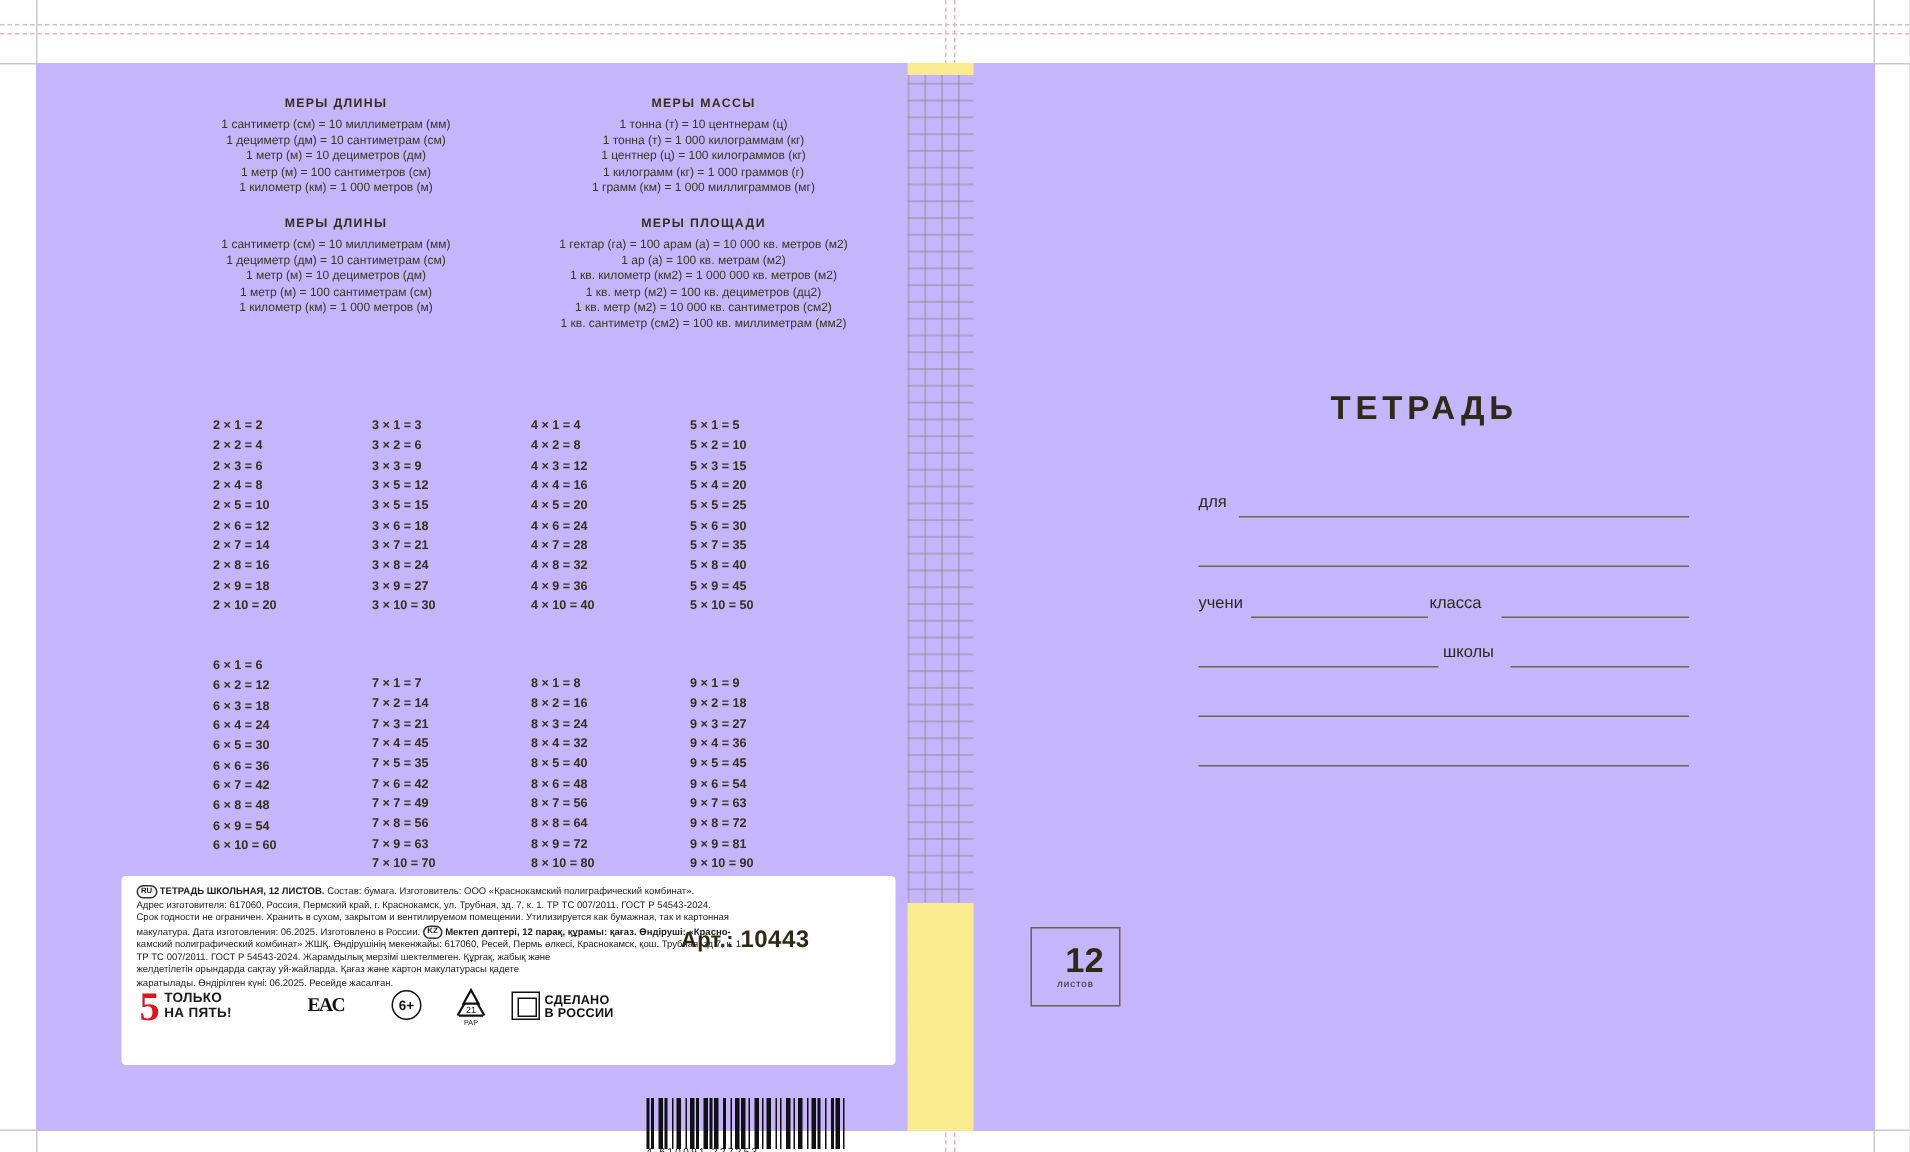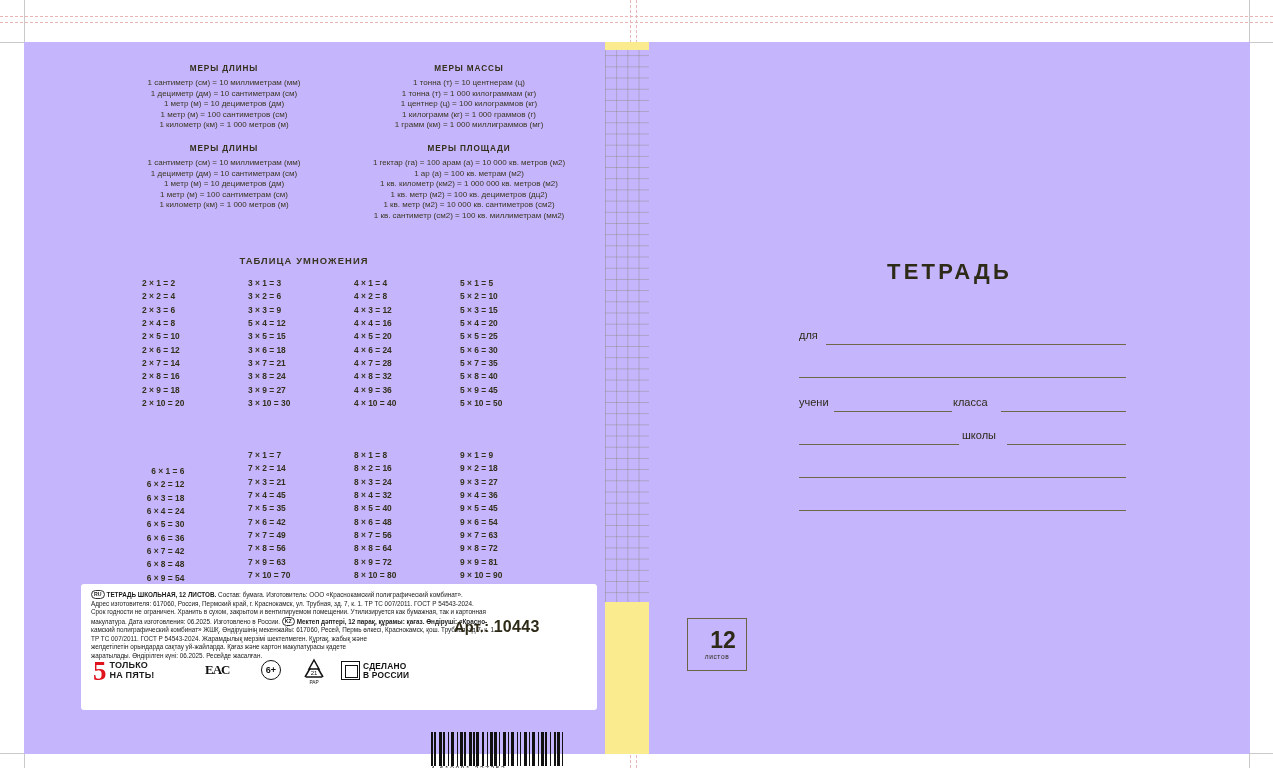--- a/index.html
+++ b/index.html
@@ -188,41 +188,40 @@
           <div class="mtitle">МЕРЫ ПЛОЩАДИ</div>
           <div class="mline">1 гектар (га) = 100 арам (а) = 10 000 кв. метров (м2)</div>
           <div class="mline">1 ар (а) = 100 кв. метрам (м2)</div>
           <div class="mline">1 кв. километр (км2) = 1 000 000 кв. метров (м2)</div>
           <div class="mline">1 кв. метр (м2) = 100 кв. дециметров (дц2)</div>
           <div class="mline">1 кв. метр (м2) = 10 000 кв. сантиметров (см2)</div>
           <div class="mline">1 кв. сантиметр (см2) = 100 кв. миллиметрам (мм2)</div>
         </div>
       </div>
 
-      <div class="mul-title">ТАБЛИЦА УМНОЖЕНИЯ</div>
       <div class="mul-grid">
 
         <div class="mul-block" style="left:0;   top:0;">
           <div class="mul-row">2 × 1 = 2</div>
           <div class="mul-row">2 × 2 = 4</div>
           <div class="mul-row">2 × 3 = 6</div>
           <div class="mul-row">2 × 4 = 8</div>
           <div class="mul-row">2 × 5 = 10</div>
           <div class="mul-row">2 × 6 = 12</div>
           <div class="mul-row">2 × 7 = 14</div>
           <div class="mul-row">2 × 8 = 16</div>
           <div class="mul-row">2 × 9 = 18</div>
           <div class="mul-row">2 × 10 = 20</div>
         </div>
 
         <div class="mul-block" style="left:106px; top:0;">
           <div class="mul-row">3 × 1 = 3</div>
           <div class="mul-row">3 × 2 = 6</div>
           <div class="mul-row">3 × 3 = 9</div>
-          <div class="mul-row">5 × 4 = 12</div>
+          <div class="mul-row">3 × 5 = 12</div>
           <div class="mul-row">3 × 5 = 15</div>
           <div class="mul-row">3 × 6 = 18</div>
           <div class="mul-row">3 × 7 = 21</div>
           <div class="mul-row">3 × 8 = 24</div>
           <div class="mul-row">3 × 9 = 27</div>
           <div class="mul-row">3 × 10 = 30</div>
         </div>
 
         <div class="mul-block" style="left:212px; top:0;">
           <div class="mul-row">4 × 1 = 4</div>
@@ -243,21 +242,21 @@
           <div class="mul-row">5 × 3 = 15</div>
           <div class="mul-row">5 × 4 = 20</div>
           <div class="mul-row">5 × 5 = 25</div>
           <div class="mul-row">5 × 6 = 30</div>
           <div class="mul-row">5 × 7 = 35</div>
           <div class="mul-row">5 × 8 = 40</div>
           <div class="mul-row">5 × 9 = 45</div>
           <div class="mul-row">5 × 10 = 50</div>
         </div>
 
-        <div class="mul-block" style="left:0;   top:188px;text-align:right;">
+        <div class="mul-block" style="left:0;   top:160px;">
           <div class="mul-row">6 × 1 = 6</div>
           <div class="mul-row">6 × 2 = 12</div>
           <div class="mul-row">6 × 3 = 18</div>
           <div class="mul-row">6 × 4 = 24</div>
           <div class="mul-row">6 × 5 = 30</div>
           <div class="mul-row">6 × 6 = 36</div>
           <div class="mul-row">6 × 7 = 42</div>
           <div class="mul-row">6 × 8 = 48</div>
           <div class="mul-row">6 × 9 = 54</div>
           <div class="mul-row">6 × 10 = 60</div>

